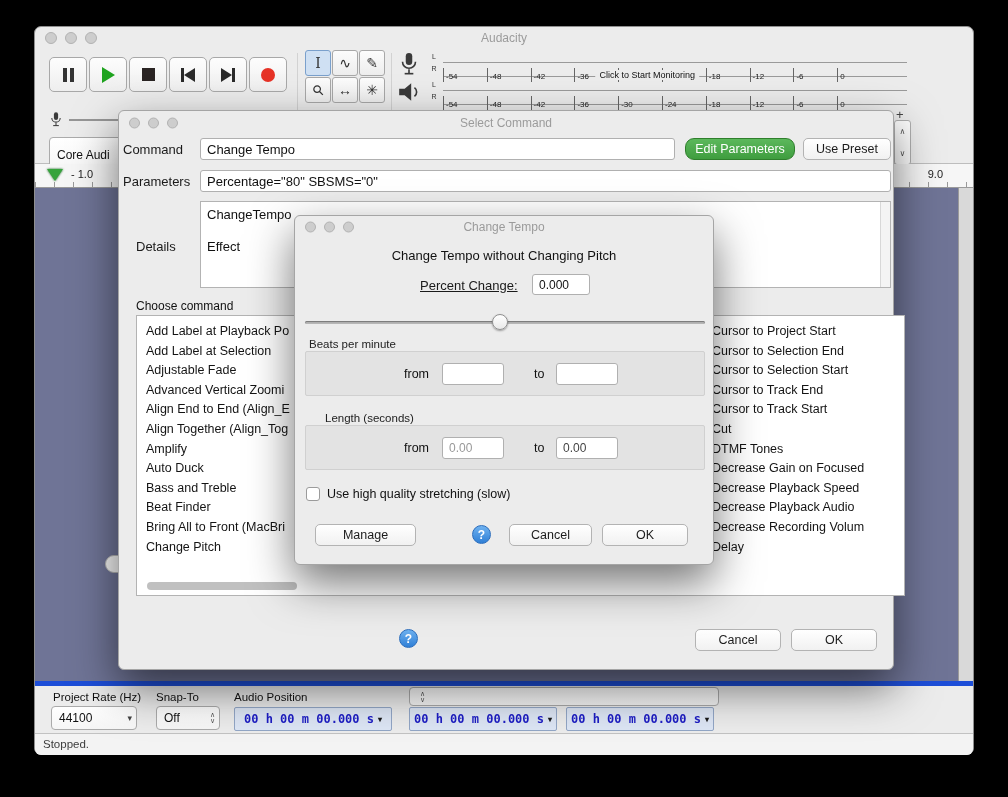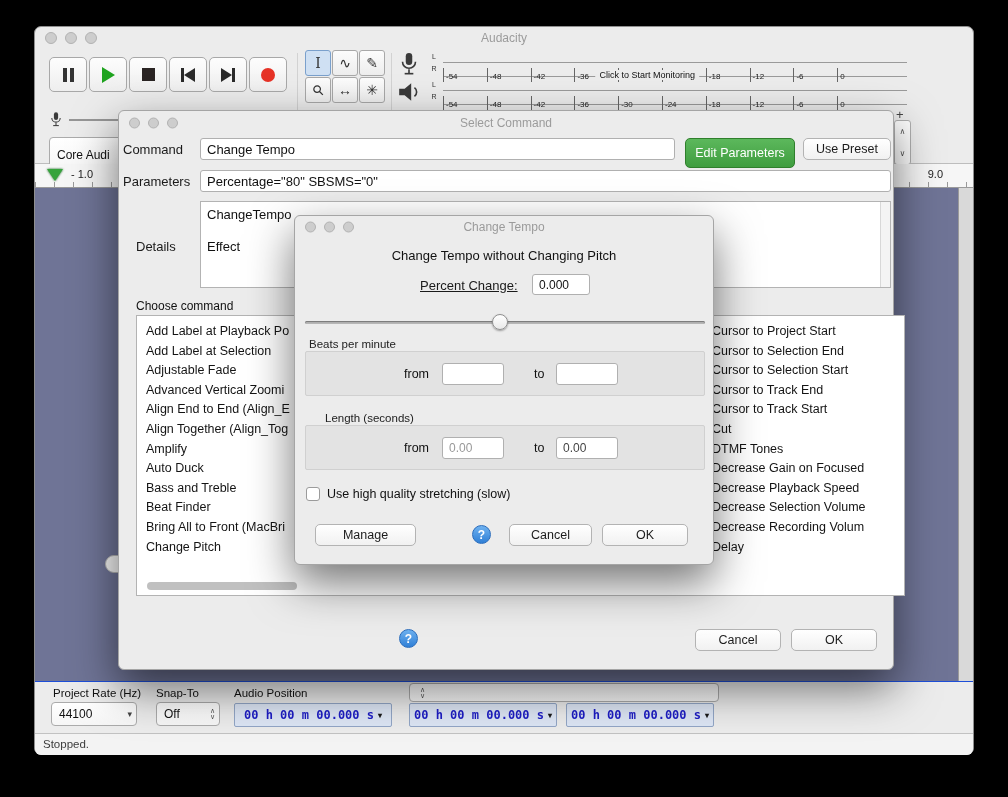--- a/index.html
+++ b/index.html
@@ -88,21 +88,21 @@
           background:#f4f4f4; border:1px solid #b5b5b5; }
 
   
   .plus { position:absolute; font-size:13px; color:#444; }
   .rail-stepper { position:absolute; width:17px; height:45px; background:#fff; border:1px solid #b0b0b0;
                   border-radius:3px; display:flex; flex-direction:column; align-items:center;
                   justify-content:space-around; font-size:8px; color:#555; }
 
   
   .bottombar { position:absolute; left:0; top:654px; width:938px; height:52px; background:#ececec;
-               border-top:1px solid #1d4ed8; }
+               border-top:5px solid #1d4ed8; }
   .statusbar { position:absolute; left:0; top:706px; width:938px; height:22px; background:#f3f3f3;
                border-top:1px solid #c2c2c2; border-radius:0 0 6px 6px; }
 
   
   .dialog { position:absolute; background:#ececec; border:1px solid #a5a5a5; border-radius:6px;
             box-shadow:0 18px 45px rgba(0,0,0,.55); }
   .band { position:absolute; background:#e3e3e3; border:1px solid #d0d0d0; border-radius:2px; }
   .band-label { position:absolute; font-size:11.5px; color:#222; }
   .slider-track { position:absolute; height:3px; background:#b6b6b6; border-radius:2px;
                   box-shadow:inset 0 1px 1px rgba(0,0,0,.35); }
@@ -333,21 +333,21 @@
       <div class="lights">
         <span class="light sm"></span>
         <span class="light sm"></span>
         <span class="light sm"></span>
       </div>
       <span>Select Command</span>
     </div>
 
     <span class="label" style="left:4px; top:31px;">Command</span>
     <input class="input" style="left: 81px; top: 27px; width: 475px; height: 22px;" value="Change Tempo">
-    <div class="btn btn-green" style="left:566px; top:27px; width:110px; height:30px;">
+    <div class="btn btn-green" style="left:566px; top:27px; width:110px; height:22px;border-radius:9px;">
       <span>Edit Parameters</span>
     </div>
     <div class="btn" style="left:684px; top:27px; width:88px; height:22px;">
       <span>Use Preset</span>
     </div>
 
     <span class="label" style="left:4px; top:63px;">Parameters</span>
     <input class="input" style="left: 81px; top: 59px; width: 691px; height: 22px;" value="Percentage=&quot;80&quot; SBSMS=&quot;0&quot;">
 
     <span class="label" style="left:17px; top:128px;">Details</span>
@@ -377,21 +377,21 @@
       <div class="cmd-col" style="left:575px; top:6px; width:162px;">
           <div class="cmd-item">Cursor to Project Start</div>
           <div class="cmd-item">Cursor to Selection End</div>
           <div class="cmd-item">Cursor to Selection Start</div>
           <div class="cmd-item">Cursor to Track End</div>
           <div class="cmd-item">Cursor to Track Start</div>
           <div class="cmd-item">Cut</div>
           <div class="cmd-item">DTMF Tones</div>
           <div class="cmd-item">Decrease Gain on Focused</div>
           <div class="cmd-item">Decrease Playback Speed</div>
-          <div class="cmd-item">Decrease Selection Volume</div>
+          <div class="cmd-item">Decrease Playback Audio</div>
           <div class="cmd-item">Decrease Recording Volum</div>
           <div class="cmd-item">Delay</div>
         </div>
       <div class="hscroll"></div>
     </div>
 
     <div class="help" style="left:280px; top:518px;">
       <span>?</span>
     </div>
     <div class="btn" style="left:576px; top:518px; width:86px; height:22px;">

